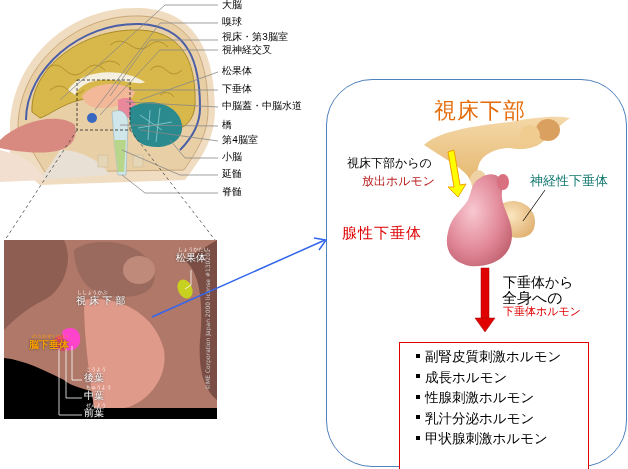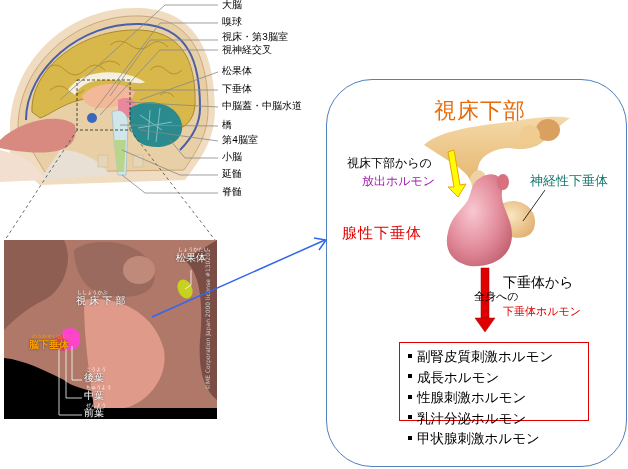--- a/index.html
+++ b/index.html
@@ -4,28 +4,28 @@
 <style>
   html, body { margin: 0; padding: 0; background: #ffffff; }
   body { width: 628px; height: 469px; position: relative; overflow: hidden;
          font-family: "DejaVu Sans", "Liberation Sans", sans-serif; }
   svg { position: absolute; left: 0; top: 0; }
   .brain-label { position: absolute; left: 222px; font-size: 10px; color: #000; line-height: 12px; white-space: nowrap; font-family: Liberation Mono, monospace; }
   .panel { position: absolute; left: 326px; top: 79px; width: 299px; height: 386px;
            border: 1.5px solid #4f81bd; border-radius: 46px; background: transparent; }
   .t-hypo { position: absolute; left: 434px; top: 96px; font-size: 22px; color: #e46c0a; letter-spacing: 1px; }
   .t-release1 { position: absolute; left: 347px; top: 155px; font-size: 12px; color: #000; }
-  .t-release2 { position: absolute; left: 362px; top: 173px; font-size: 12px; color: #a21caf; }
+  .t-release2 { position: absolute; left: 362px; top: 173px; font-size: 12px; color: #b91c1c; }
   .t-adeno { position: absolute; left: 342px; top: 224px; font-size: 15px; color: #e00000; letter-spacing: 1px; }
   .t-neuro { position: absolute; left: 530px; top: 172px; font-size: 13px; color: #0f766e; }
   .t-down1 { position: absolute; left: 503px; top: 274px; font-size: 14px; color: #000; }
-  .t-down2 { position: absolute; left: 474px; top: 289px; font-size: 11px; color: #000; }
+  .t-down2 { position: absolute; left: 502px; top: 289px; font-size: 15px; color: #000; }
   .t-down3 { position: absolute; left: 503px; top: 304px; font-size: 11px; color: #e00000; }
-  .hormone-box { position: absolute; left: 399px; top: 342px; width: 190px; height: 79px;
-                 border: 1.5px solid #e00000; background: #fff; box-sizing: border-box; padding: 3px 0 0 8px; }
+  .hormone-box { position: absolute; left: 399px; top: 342px; width: 190px; height: 128px;
+                 border: 1.5px solid #e00000; background: #fff; box-sizing: border-box; padding: 3px 0 0 16px; }
   .hormone-item { font-size: 13.5px; line-height: 20.5px; color: #000; white-space: nowrap; }
   .hormone-item .bullet { display: inline-block; width: 4px; height: 4px; background: #000; margin: 0 5px 3px 0; vertical-align: middle; }
   .inset { position: absolute; left: 4px; top: 240px; width: 213px; height: 179px; background: #000; overflow: hidden; }
   .inset-label { position: absolute; color: #fff; font-size: 10px; white-space: nowrap; text-shadow: 0 0 2px #333; }
   .ruby { position: absolute; color: #fff; font-size: 5px; white-space: nowrap; }
 </style>
 </head>
 <body>
 
 <svg width="628" height="469" viewBox="0 0 628 469">

